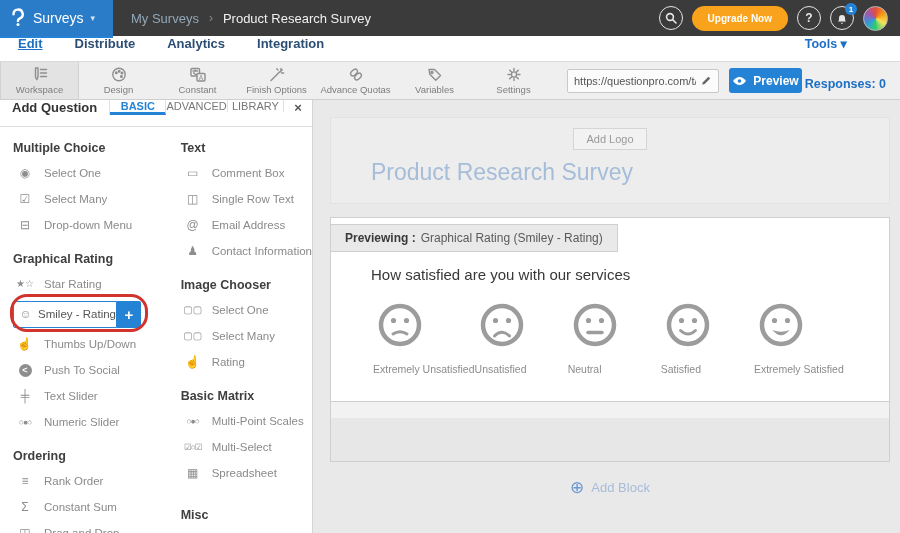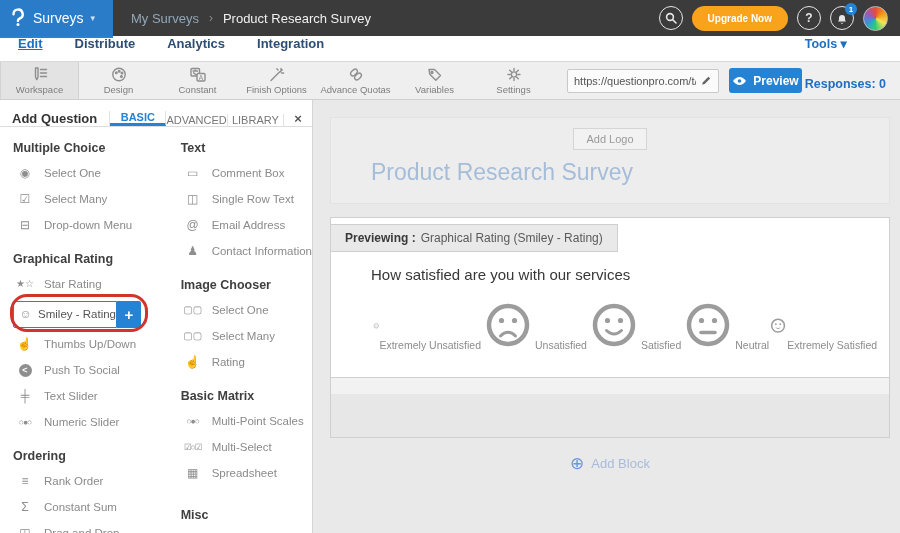--- a/index.html
+++ b/index.html
@@ -39,21 +39,21 @@
   .url-wrap { display:flex; align-items:center; margin-left:14px; }
   .url-box { width:152px; height:24px; background:#fbfbfb; border:1px solid #c9c9c9; border-radius:2px; display:flex; align-items:center; padding:0 6px; gap:4px; }
   .url-text { font-size:11px; color:#555; white-space:nowrap; overflow:hidden; flex:1; }
   .preview-btn { margin:6px 7px 6px 10px; background:#2583d5; color:#fff; border:none; border-radius:3px; width:73px; font-size:12px; font-weight:bold; display:flex; align-items:center; justify-content:center; gap:6px; cursor:pointer; font-family:inherit; }
 
   
   .main { display:flex; height:433px; }
 
   
   .panel { width:313px; background:#fff; border-right:1px solid #d5d5d5; display:flex; flex-direction:column; }
-  .panel-tabs { height:27px; border-bottom:1px solid #ddd; display:flex; align-items:flex-end; }
+  .panel-tabs { height:27px; border-bottom:1px solid #ddd; display:flex; align-items:flex-start; }
   .panel-title { font-size:13px; font-weight:bold; color:#333; display:flex; align-items:center; padding:0 12px; border-right:1px solid #e2e2e2; }
   .ptab { flex:1; display:flex; align-items:center; justify-content:center; font-size:11px; color:#777; cursor:pointer; border-right:1px solid #e2e2e2; }
   .ptab.active { color:#2583d5; font-weight:bold; border-bottom:3px solid #2583d5; }
   .panel-close { width:28px; display:flex; align-items:center; justify-content:center; color:#555; font-size:13px; font-weight:bold; cursor:pointer; }
   .panel-cols { flex:1; display:flex; padding-left:13px; overflow:hidden; }
   .pcol1 { width:158px; }
   .pcol2 { flex:1; padding-left:14px; }
   .sec-head { font-size:12.5px; font-weight:bold; color:#3f3f3f; margin:14px 0 5px; }
   .item { display:flex; align-items:center; height:26px; gap:7px; cursor:pointer; }
   .ico { width:24px; text-align:center; color:#8e8e8e; font-size:12px; line-height:1; }
@@ -73,21 +73,21 @@
   .header-card { background:#ededed; border:1px solid #e2e2e2; height:87px; padding-top:10px; }
   .add-logo { display:block; margin:0 auto; background:#f2f2f2; border:1px solid #d5d5d5; color:#9a9a9a; font-size:11px; padding:4px 12px; cursor:pointer; font-family:inherit; }
   .survey-title { font-size:23px; color:#a5bdd9; padding-left:40px; margin-top:9px; font-weight:400; }
   .block { margin-top:13px; border:1px solid #cfcfcf; }
   .block-white { background:#fff; padding-bottom:26px; }
   .preview-tab { display:inline-flex; gap:5px; align-items:center; background:#e9e9e9; border:1px solid #cfcfcf; margin:6px 0 0 -1px; padding:6px 14px; font-size:12px; }
   .pt-bold { font-weight:bold; color:#3a3a3a; }
   .pt-val { color:#5a5a5a; }
   .question { font-size:15px; color:#383838; padding-left:40px; margin-top:14px; }
   .smiley-row { display:flex; justify-content:space-between; padding:18px 42px 0; }
-  .smiley-cell { display:flex; flex-direction:row; align-items:flex-end; width:108px; cursor:pointer; }
+  .smiley-cell { display:flex; flex-direction:column; align-items:flex-start; width:108px; cursor:pointer; }
   .smiley-cell svg { display:block; }
   .smiley-label { font-size:10.5px; color:#8c8c8c; margin-top:12px; white-space:nowrap; }
   .block-footer { height:60px; border-top:1px solid #cfcfcf; background:linear-gradient(#f2f2f2 0 16px, #e7e7e7 16px); }
   .add-block { display:flex; align-items:center; justify-content:center; gap:7px; margin-top:17px; cursor:pointer; }
   .add-block-plus { color:#6b97d4; font-size:17px; line-height:1; }
   .add-block-label { color:#a6bcda; font-size:13px; }
 </style>
 </head>
 <body>
 
@@ -375,33 +375,33 @@
                 <path d="M19.5 35 Q27 27.5 34.5 35" fill="none" stroke="#9c9c9c" stroke-width="3" stroke-linecap="round"></path>
               </svg>
               <span class="smiley-label">Unsatisfied</span>
             </div>
 
             <div class="smiley-cell">
               <svg width="54" height="50" viewBox="0 0 54 50">
                 <circle cx="27" cy="24" r="19" fill="none" stroke="#9c9c9c" stroke-width="4.5"></circle>
                 <circle cx="20.5" cy="19.5" r="2.6" fill="#9c9c9c"></circle>
                   <circle cx="33.5" cy="19.5" r="2.6" fill="#9c9c9c"></circle>
-                <path d="M19.5 29.5 Q27 36.5 34.5 29.5" fill="none" stroke="#9c9c9c" stroke-width="3" stroke-linecap="round"></path>
+                <path d="M20 31.5 L34 31.5" fill="none" stroke="#9c9c9c" stroke-width="3.5" stroke-linecap="round"></path>
               </svg>
-              <span class="smiley-label">Satisfied</span>
+              <span class="smiley-label">Neutral</span>
             </div>
 
             <div class="smiley-cell">
               <svg width="54" height="50" viewBox="0 0 54 50">
                 <circle cx="27" cy="24" r="19" fill="none" stroke="#9c9c9c" stroke-width="4.5"></circle>
                 <circle cx="20.5" cy="19.5" r="2.6" fill="#9c9c9c"></circle>
                   <circle cx="33.5" cy="19.5" r="2.6" fill="#9c9c9c"></circle>
-                <path d="M20 31.5 L34 31.5" fill="none" stroke="#9c9c9c" stroke-width="3.5" stroke-linecap="round"></path>
+                <path d="M19.5 29.5 Q27 36.5 34.5 29.5" fill="none" stroke="#9c9c9c" stroke-width="3" stroke-linecap="round"></path>
               </svg>
-              <span class="smiley-label">Neutral</span>
+              <span class="smiley-label">Satisfied</span>
             </div>
 
             <div class="smiley-cell">
               <svg width="54" height="50" viewBox="0 0 54 50">
                 <circle cx="27" cy="24" r="19" fill="none" stroke="#9c9c9c" stroke-width="4.5"></circle>
                 <circle cx="20.5" cy="19.5" r="2.6" fill="#9c9c9c"></circle>
                   <circle cx="33.5" cy="19.5" r="2.6" fill="#9c9c9c"></circle>
                 <path d="M18.5 29 Q27 39.5 35.5 29 Q27 32.5 18.5 29 Z" fill="#9c9c9c" stroke="none"></path>
               </svg>
               <span class="smiley-label">Extremely Satisfied</span>

